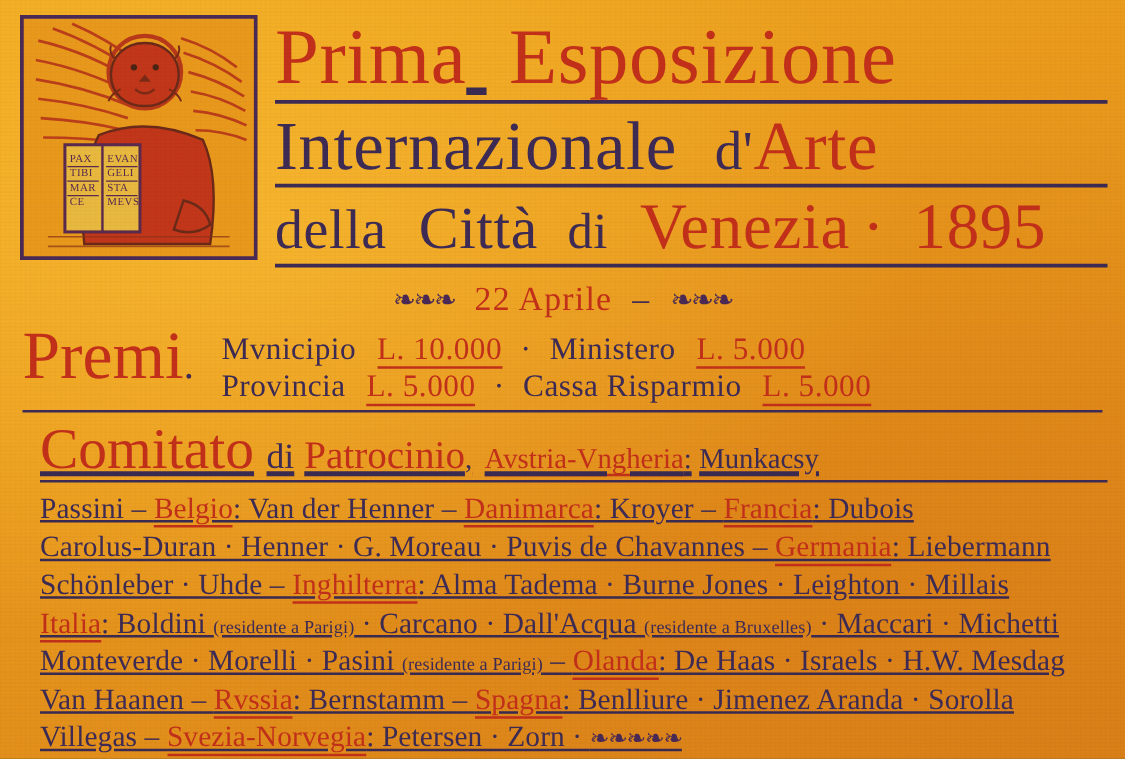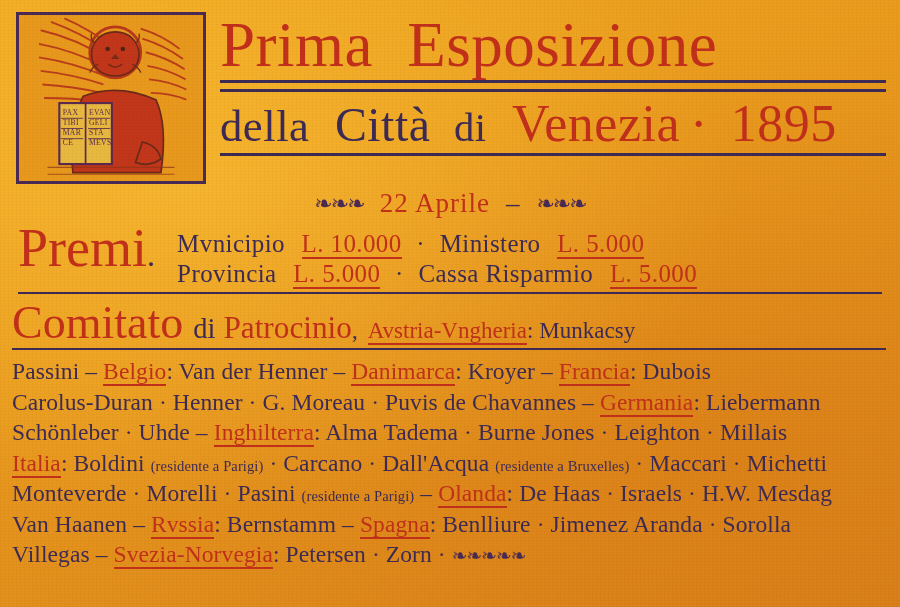--- a/index.html
+++ b/index.html
@@ -36,42 +36,42 @@
   .dark { color: #3d2b55; }
 
   
   .header-row {
     display: flex;
     align-items: flex-start;
     padding: 12px 14px 0 16px;
   }
   .emblem {
     width: 190px;
-    height: 172px;
+    height: 196px;
     flex: 0 0 auto;
     position: relative;
     border: 3px solid #4a2a55;
     background: #e8991c;
     box-sizing: border-box;
     overflow: hidden;
   }
   .emblem svg { display: block; width: 100%; height: 100%; }
 
   .title-block {
     flex: 1 1 auto;
     padding-left: 14px;
     padding-top: 2px;
   }
   .title-line {
     position: relative;
     white-space: nowrap;
     line-height: 1.0;
     letter-spacing: 0.5px;
   }
-  .tl1 { font-size: 63px; margin-bottom: 2px; }
+  .tl1 { font-size: 63px; margin-bottom: 2px; text-decoration: underline; }
   .tl2 { font-size: 55px; margin-bottom: 2px; }
   .tl3 { font-size: 52px; }
   .cap {  
     display: inline-block;
   }
   .big   { font-size: 1.00em; }
   .rule {
     height: 3px;
     background: #3d2b55;
     margin: 3px 0 6px 0;
@@ -111,21 +111,21 @@
   .premi-line {
     font-size: 25px;
     white-space: nowrap;
     letter-spacing: .4px;
     line-height: 1.18;
   }
   .premi-line .amount { color: #c2301a; border-bottom: 2px solid #c2301a; }
   .premi-line .dot { color: #3d2b55; }
 
   
-  .comitato-wrap { padding: 0 14px 0 12px; }
+  .comitato-wrap { padding: 0 14px 0 32px; text-decoration: underline; }
   .comitato-head {
     font-size: 46px;
     line-height: 1.0;
     white-space: nowrap;
     color: #c2301a;
     margin-top: 2px;
   }
   .comitato-head .di {
     color: #3d2b55;
     font-size: 0.62em;
@@ -235,20 +235,24 @@
     </div>
 
     <div class="title-block">
 
       <div class="title-line tl1">
         <span class="red cap"><span class="big">Prima</span></span>
         <span class="red cap" style="margin-left:18px;"><span class="big">Esposizione</span></span>
       </div>
       <div class="rule"></div>
 
+      <div class="title-line tl2">
+        <span class="dark">Internazionale</span>
+        <span class="dark" style="margin-left:16px; font-size:.8em;">d'</span><span class="red">Arte</span>
+      </div>
       <div class="rule"></div>
 
       <div class="title-line tl3">
         <span class="dark" style="font-size:.86em;">della</span>
         <span class="dark" style="margin-left:12px; font-size:.92em;">Città</span>
         <span class="dark" style="margin-left:10px; font-size:.78em;">di</span>
         <span class="red" style="margin-left:12px;">Venezia</span><span class="red" style="margin-left:10px;">·</span><span class="red" style="margin-left:23px;">1895</span>
       </div>
       <div class="rule"></div>
     </div>

